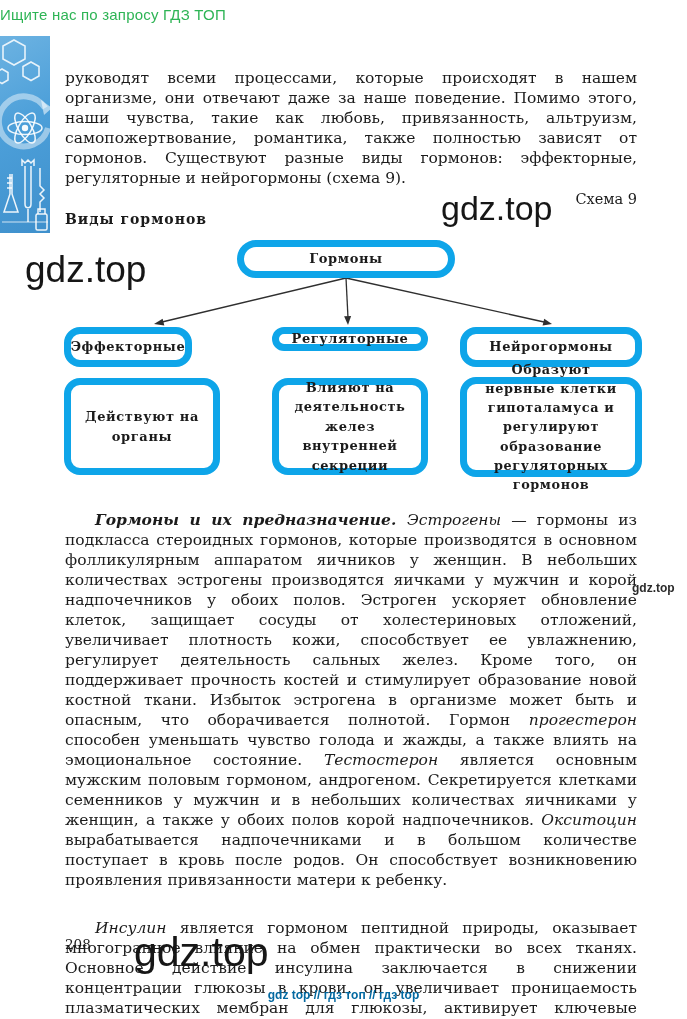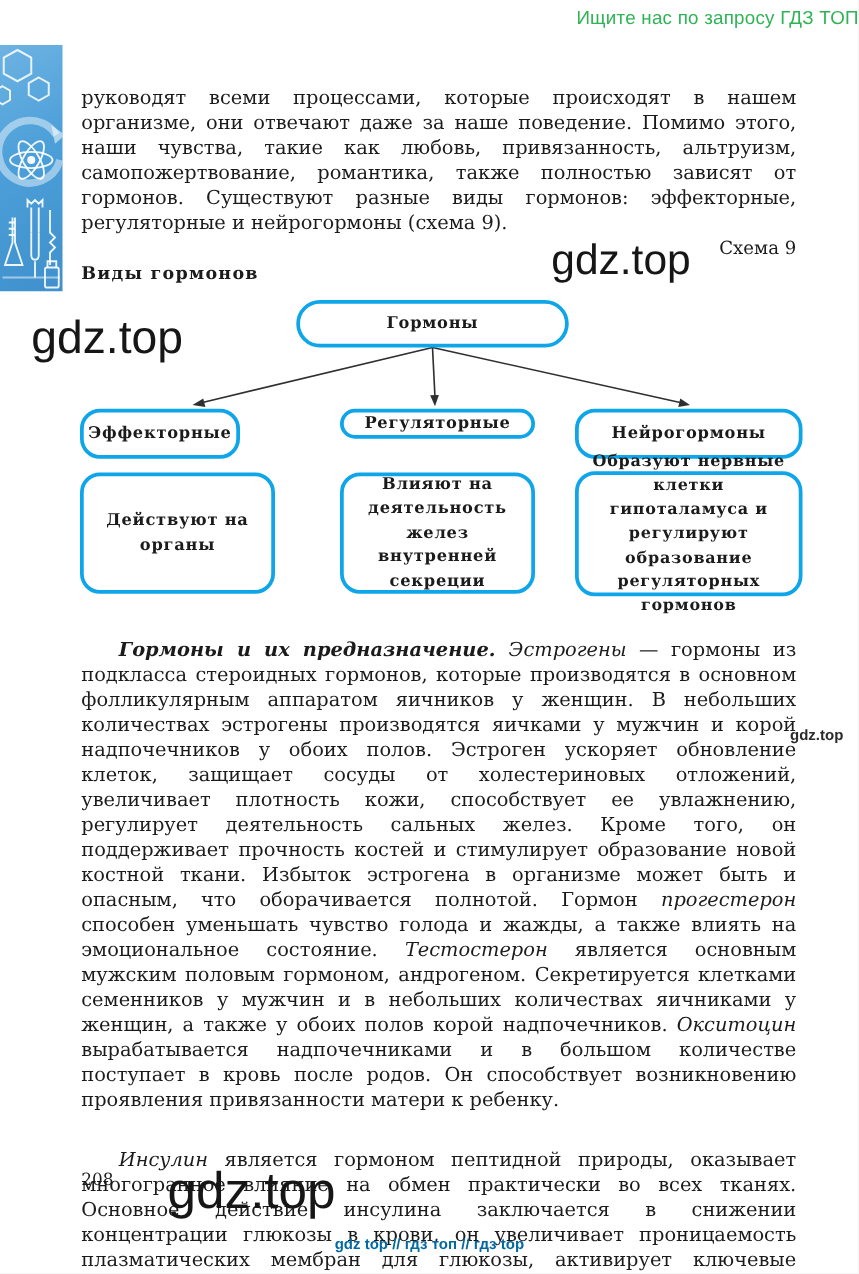--- a/index.html
+++ b/index.html
@@ -7,21 +7,21 @@
     position:relative;
     width:687px;height:1019px;
     background:#ffffff;
     overflow:hidden;
     font-family:"DejaVu Serif", serif;
     color:#1b1b1b;
   }
   
   .promo-header{
     position:absolute;top:6px;left:0;width:100%;
-    text-align:right;
+    text-align:left;
     font-family:"Liberation Sans", sans-serif;
     font-size:15px;letter-spacing:.2px;
     color:#2eb455;
   }
   
   .sidebar-art{
     position:absolute;left:0;top:36px;width:50px;height:197px;
     background:linear-gradient(150deg,#6db3e2 0%,#4c9fd9 45%,#3f90cc 100%);
   }
   .sidebar-art svg{display:block;width:50px;height:197px;}
@@ -43,21 +43,21 @@
     text-align:right;font-size:14.5px;
   }
   .schema-title{
     position:absolute;left:65px;top:211px;width:575px;
     text-align:left;font-weight:bold;font-size:14px;letter-spacing:1px;
   }
   
   .diagram{position:absolute;left:64px;top:238px;width:578px;height:242px;}
   .dg-box{
     position:absolute;box-sizing:border-box;
-    border:3px solid #0ea5e9;border-radius:16px;
+    border:7px solid #0ea5e9;border-radius:16px;
     display:flex;align-items:center;justify-content:center;
     text-align:center;font-weight:bold;font-size:13px;
     letter-spacing:.6px;line-height:1.5;color:#1b1b1b;
     padding:4px 8px;background:transparent;
   }
   .dg-root{left:173px;top:2px;width:218px;height:38px;border-radius:19px;}
   .dg-label-1{left:0;top:89px;width:128px;height:40px;}
   .dg-label-2{left:208px;top:89px;width:156px;height:24px;}
   .dg-label-3{left:396px;top:89px;width:182px;height:40px;}
   .dg-desc-1{left:0;top:140px;width:156px;height:97px;}

